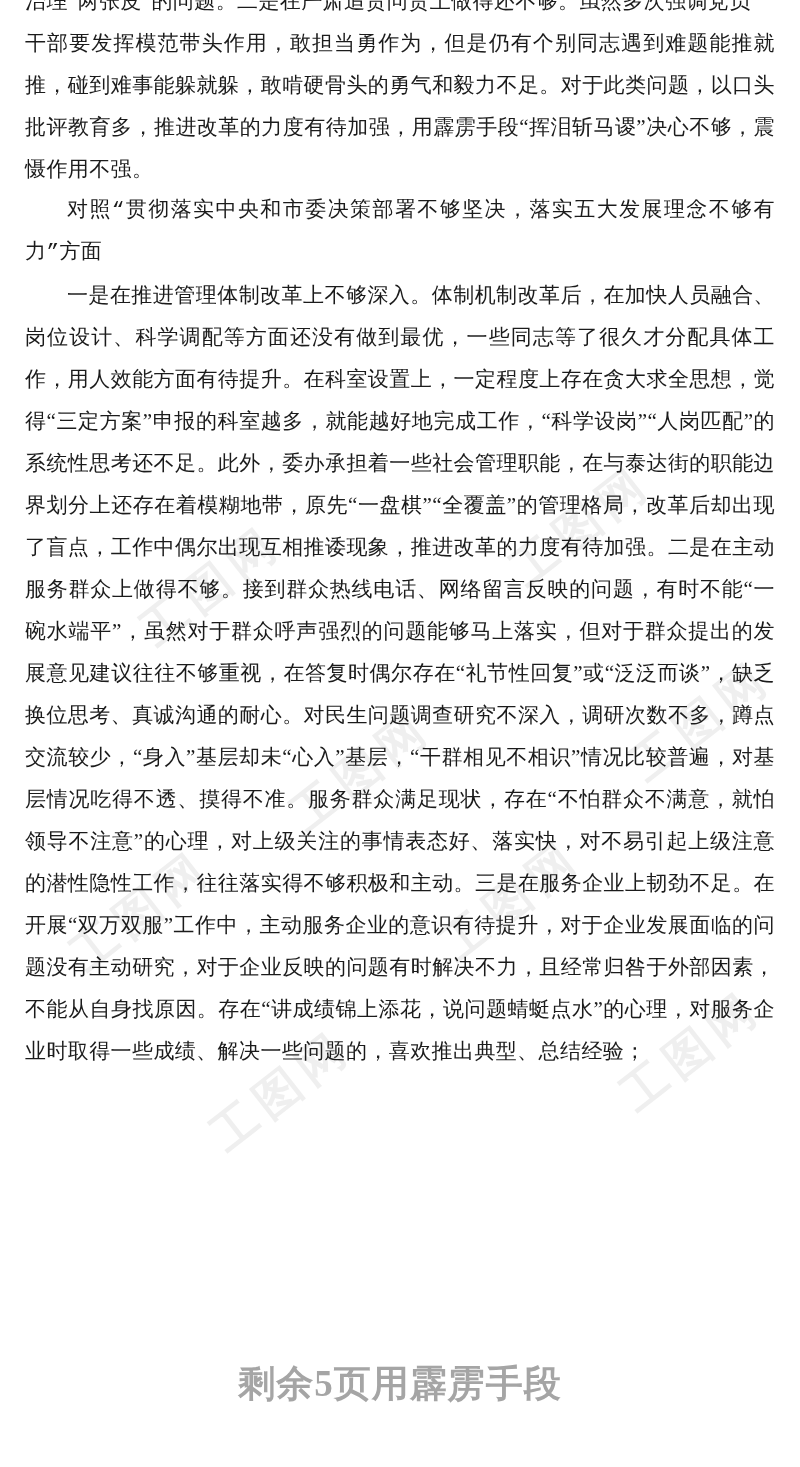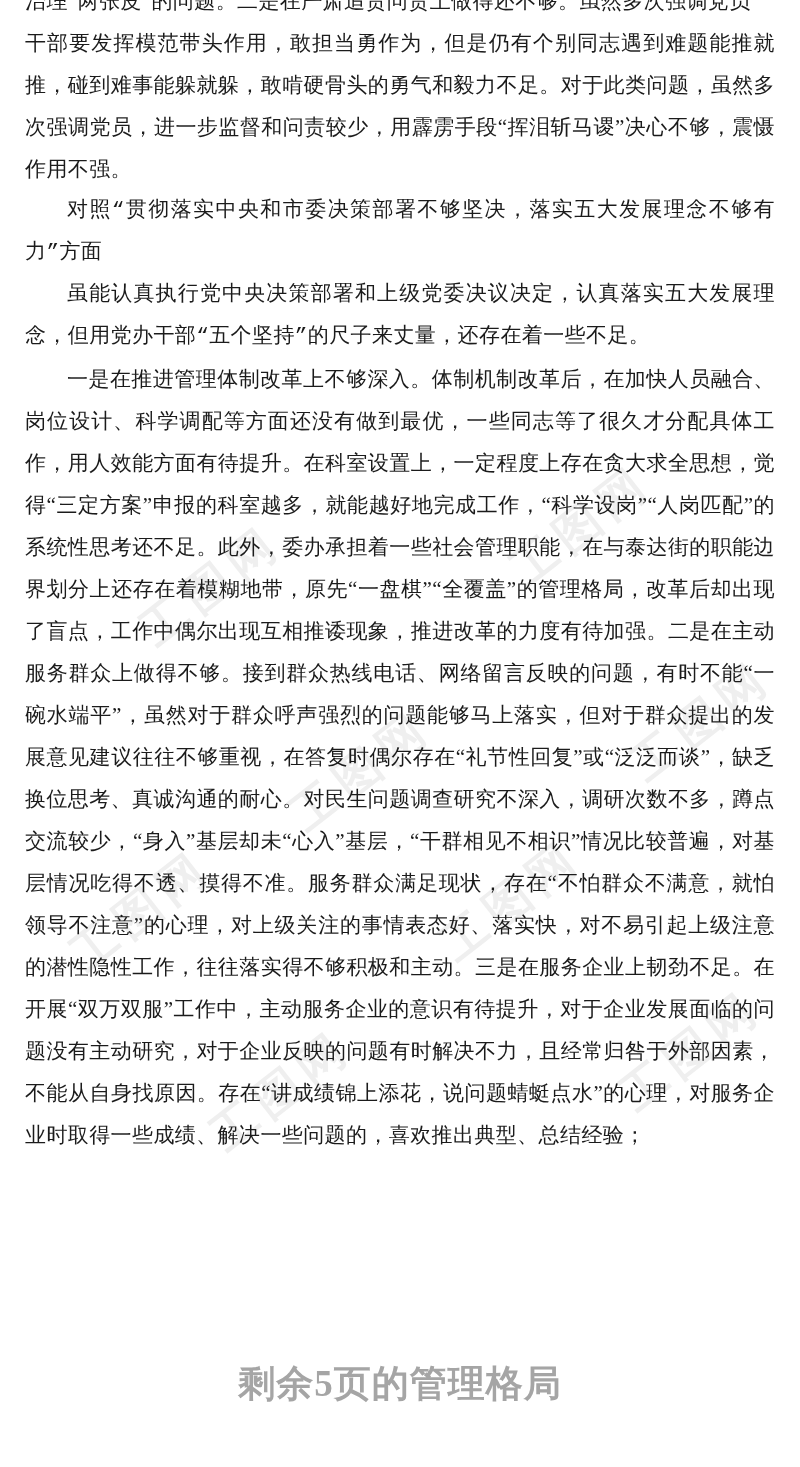--- a/index.html
+++ b/index.html
@@ -74,24 +74,23 @@
     <span class="watermark" style="left:620px; top:690px;">工图网</span>
     <span class="watermark" style="left:280px; top:740px;">工图网</span>
     <span class="watermark" style="left:60px;  top:880px;">工图网</span>
     <span class="watermark" style="left:430px; top:870px;">工图网</span>
     <span class="watermark" style="left:610px; top:1020px;">工图网</span>
     <span class="watermark" style="left:200px; top:1060px;">工图网</span>
   </div>
 
   <div class="doc">
     <p>治理“两张皮”的问题。二是在严肃追责问责上做得还不够。虽然多次强调党员</p>
-    <p class="m-cont">干部要发挥模范带头作用，敢担当勇作为，但是仍有个别同志遇到难题能推就推，碰到难事能躲就躲，敢啃硬骨头的勇气和毅力不足。对于此类问题，虽然多次强调党员，进一步监督和问责较少，用霹雳手段“挥泪斩马谡”决心不够，震慑作用不强。</p>
+    <p class="m-cont">干部要发挥模范带头作用，敢担当勇作为，但是仍有个别同志遇到难题能推就推，碰到难事能躲就躲，敢啃硬骨头的勇气和毅力不足。对于此类问题，以口头批评教育多，推进改革的力度有待加强，用霹雳手段“挥泪斩马谡”决心不够，震慑作用不强。</p>
     <p class="indent m-para">对照“贯彻落实中央和市委决策部署不够坚决，落实五大发展理念不够有力”方面</p>
-    <p class="indent m-para">虽能认真执行党中央决策部署和上级党委决议决定，认真落实五大发展理念，但用党办干部“五个坚持”的尺子来丈量，还存在着一些不足。</p>
     <p class="indent m-small">一是在推进管理体制改革上不够深入。体制机制改革后，在加快人员融合、岗位设计、科学调配等方面还没有做到最优，一些同志等了很久才分配具体工作，用人效能方面有待提升。在科室设置上，一定程度上存在贪大求全思想，觉得“三定方案”申报的科室越多，就能越好地完成工作，“科学设岗”“人岗匹配”的系统性思考还不足。此外，委办承担着一些社会管理职能，在与泰达街的职能边界划分上还存在着模糊地带，原先“一盘棋”“全覆盖”的管理格局，改革后却出现了盲点，工作中偶尔出现互相推诿现象，推进改革的力度有待加强。二是在主动服务群众上做得不够。接到群众热线电话、网络留言反映的问题，有时不能“一碗水端平”，虽然对于群众呼声强烈的问题能够马上落实，但对于群众提出的发展意见建议往往不够重视，在答复时偶尔存在“礼节性回复”或“泛泛而谈”，缺乏换位思考、真诚沟通的耐心。对民生问题调查研究不深入，调研次数不多，蹲点交流较少，“身入”基层却未“心入”基层，“干群相见不相识”情况比较普遍，对基层情况吃得不透、摸得不准。服务群众满足现状，存在“不怕群众不满意，就怕领导不注意”的心理，对上级关注的事情表态好、落实快，对不易引起上级注意的潜性隐性工作，往往落实得不够积极和主动。三是在服务企业上韧劲不足。在开展“双万双服”工作中，主动服务企业的意识有待提升，对于企业发展面临的问题没有主动研究，对于企业反映的问题有时解决不力，且经常归咎于外部因素，不能从自身找原因。存在“讲成绩锦上添花，说问题蜻蜓点水”的心理，对服务企业时取得一些成绩、解决一些问题的，喜欢推出典型、总结经验；</p>
   </div>
 
   <div class="footer">
     <span>剩余5页</span>
-    <span>的管理格局</span>
+    <span>用霹雳手段</span>
   </div>
 
 </div>
 
 </body></html>

